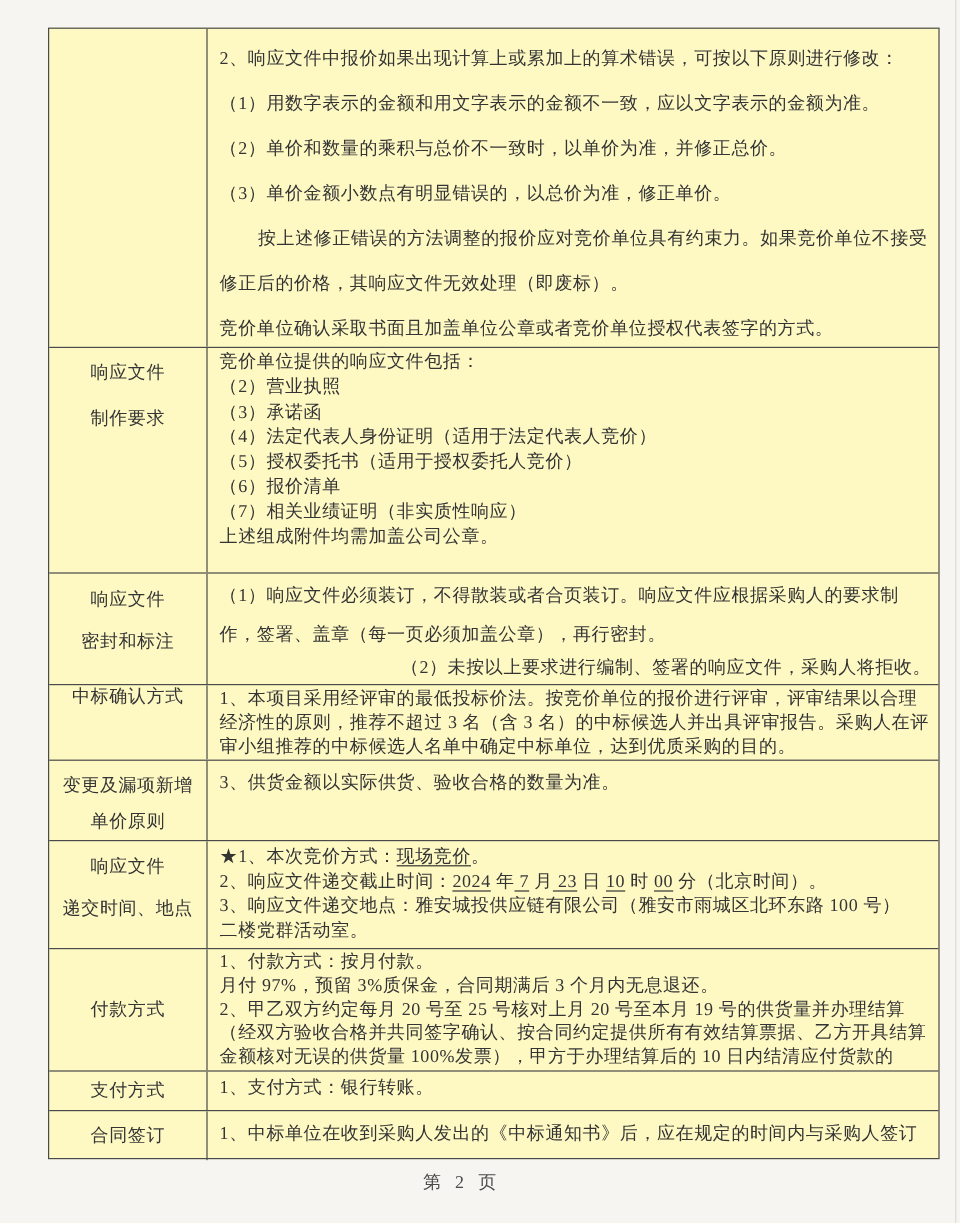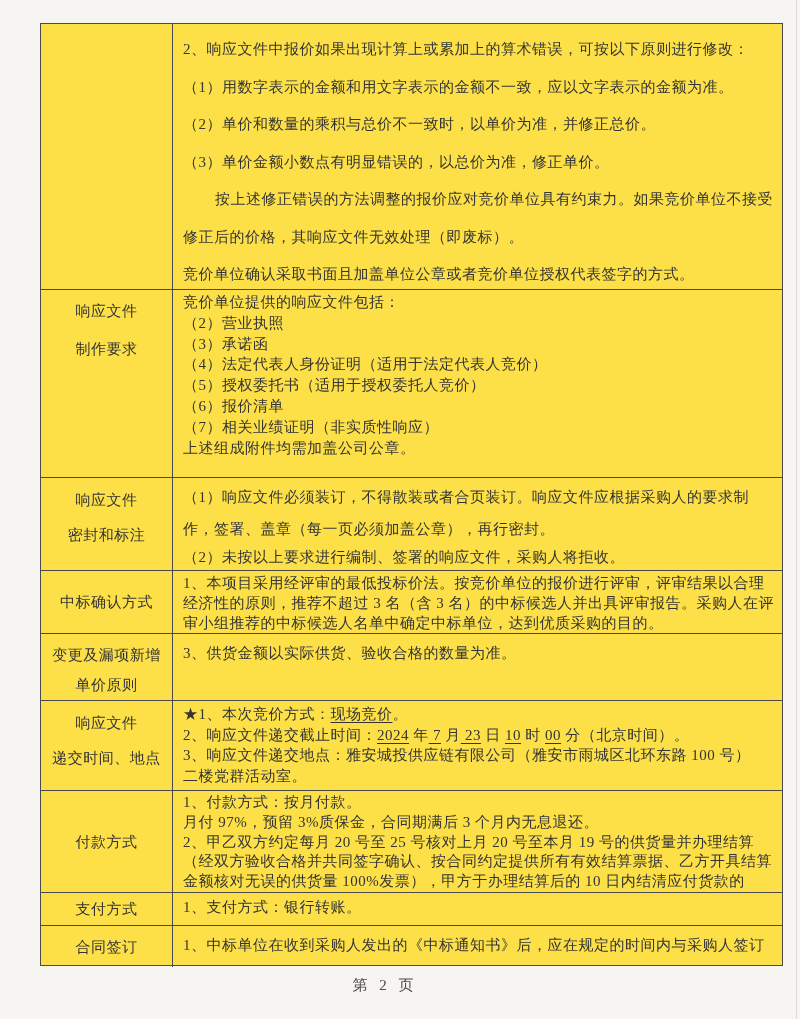--- a/index.html
+++ b/index.html
@@ -14,21 +14,21 @@
   }
   .doc { position: absolute; inset: 0; }
   .edge-line {
     position: absolute; top: 0; bottom: 0; right: 3px; width: 1px;
     background: #dcdbd6;
   }
   .btable {
     position: absolute; left: 40px; top: 23px;
     width: 743px; height: 943px;
     border: 1px solid #4a4a4a;
-    background: #fde047;
+    background: #fef9c3;
   }
   .tr { display: flex; border-bottom: 1px solid #4a4a4a; overflow: hidden; }
   .tr:last-child { border-bottom: none; }
   .th {
     width: 132px; flex: 0 0 132px;
     border-right: 1px solid #4a4a4a;
     text-align: center;
     display: flex; flex-direction: column; align-items: center;
     font-size: 15px; letter-spacing: 0.5px;
   }
@@ -58,24 +58,24 @@
 
   
   .r2 .th { padding-top: 2px; line-height: 38px; }
   .r2 .td { padding-top: 2px; }
   .r2 .td .line { line-height: 20.8px; }
 
   
   .r3 .th { padding-top: 5px; line-height: 35px; }
   .r3 .td { padding-top: 4px; }
   .r3 .td .p1 { line-height: 31.5px; }
-  .r3 .td .p2 { line-height: 24px; }
-
-  
-  .r4 .th { justify-content: center; line-height: 20px; }
+  .r3 .td .p2 { line-height: 24px; text-align: right; }
+
+  
+  .r4 .th { justify-content: flex-start; line-height: 20px; }
   .r4 .td { padding-top: 3px; line-height: 19.8px; }
 
   
   .r5 .th { padding-top: 6px; line-height: 30px; }
   .r5 .td { padding-top: 9px; line-height: 20px; }
 
   
   .r6 .th { padding-top: 5px; line-height: 35px; }
   .r6 .td { padding-top: 3px; }
   .r6 .td .line { line-height: 20.6px; }

